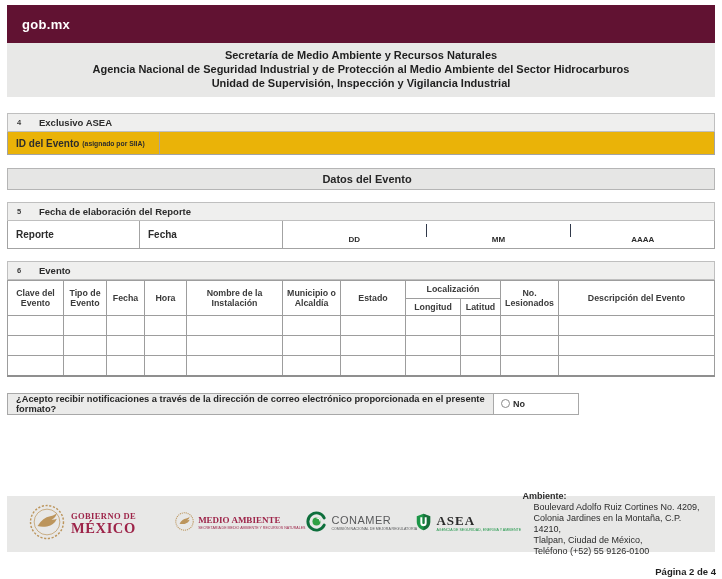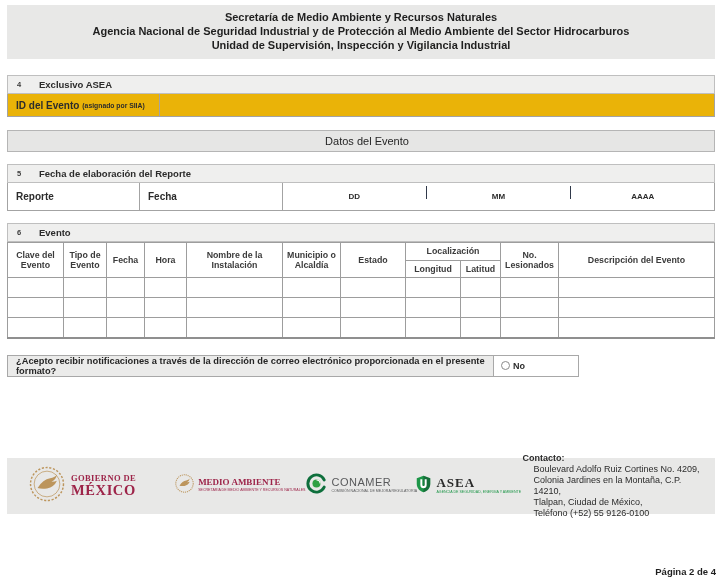--- a/index.html
+++ b/index.html
@@ -39,32 +39,32 @@
 
   .mt16 { margin-top: 16px; }
   .mt13 { margin-top: 13px; }
   .mt12 { margin-top: 12px; }
 
   
   .datos-bar {
     background: #e6e6e5; border: 1px solid #b5b5b5; height: 22px;
     display: flex; align-items: center; justify-content: center;
   }
-  .datos-bar span { font-size: 11px; font-weight: 400; color: #262626; margin-left: 12px; }
+  .datos-bar span { font-size: 11px; font-weight: 700; color: #262626; margin-left: 12px; }
 
   
   .fecha-row { display: flex; border: 1px solid #a3a3a3; border-top: none; height: 28px; background: #fff; }
   .fecha-cell-label {
     display: flex; align-items: center; padding-left: 8px;
     border-right: 1px solid #a3a3a3; font-size: 10px; font-weight: 700; color: #2c2c2c;
   }
   .cell-reporte { width: 132px; }
   .cell-fecha { width: 143px; }
   .date-cell { flex: 1; display: flex; align-items: stretch; padding: 3px 0 3px 0; }
-  .date-part { flex: 1; display: flex; align-items: center; justify-content: center; }
+  .date-part { flex: 1; display: flex; align-items: flex-end; justify-content: center; }
   .date-part span { font-size: 8px; font-weight: 700; color: #2c2c2c; padding-bottom: 1px; }
   .date-sep { width: 1.5px; background: #30394a; height: 13px; align-self: flex-start; }
 
   
   table.evento { width: 100%; border-collapse: collapse; table-layout: fixed; border-bottom: 2px solid #8f8f8f; }
   table.evento th, table.evento td { border: 1px solid #9d9d9d; background: #fff; }
   table.evento th {
     font-size: 8.8px; font-weight: 600; color: #3b3b3b;
     line-height: 10.5px; padding: 3px 1px; text-align: center; vertical-align: middle;
   }
@@ -115,20 +115,23 @@
   .page-indicator {
     position: absolute; right: 6px; bottom: 2px;
     font-size: 9.5px; font-weight: 600; color: #1f1f1f;
   }
 </style>
 </head>
 <body>
 
 <div class="page">
 
+  <div class="brandbar">
+    <span class="brand">gob.mx</span>
+  </div>
 
   <div class="org-band">
     <div class="org-line">Secretaría de Medio Ambiente y Recursos Naturales</div>
     <div class="org-line">Agencia Nacional de Seguridad Industrial y de Protección al Medio Ambiente del Sector Hidrocarburos</div>
     <div class="org-line">Unidad de Supervisión, Inspección y Vigilancia Industrial</div>
   </div>
 
   <div class="sec-header mt16">
     <span class="sec-num">4</span>
     <span class="sec-title">Exclusivo ASEA</span>
@@ -306,21 +309,21 @@
           <path d="M5.8 5.5 h2.6 v7.6 c0 1.1 .7 1.7 1.6 1.7 s1.6 -.6 1.6 -1.7 V5.5 h2.6 v7.8 c0 2.8 -1.8 4.3 -4.2 4.3 s-4.2 -1.5 -4.2 -4.3 Z" fill="#ffffff"></path>
         </svg>
       </span>
       <span class="wordmark">
         <div class="w1">ASEA</div>
         <div class="sub">AGENCIA DE SEGURIDAD, ENERGÍA Y AMBIENTE</div>
       </span>
     </div>
 
     <div class="contact">
-      <div class="c-head">Contacto:</div>
+      <div class="c-head">Ambiente:</div>
       <div class="c-line">Boulevard Adolfo Ruiz Cortines No. 4209,</div>
       <div class="c-line">Colonia Jardines en la Montaña, C.P. 14210,</div>
       <div class="c-line">Tlalpan, Ciudad de México,</div>
       <div class="c-line">Teléfono (+52) 55 9126-0100</div>
     </div>
   </div>
 
 </div>
 
 <div class="page-indicator">Página 2 de 4</div>

